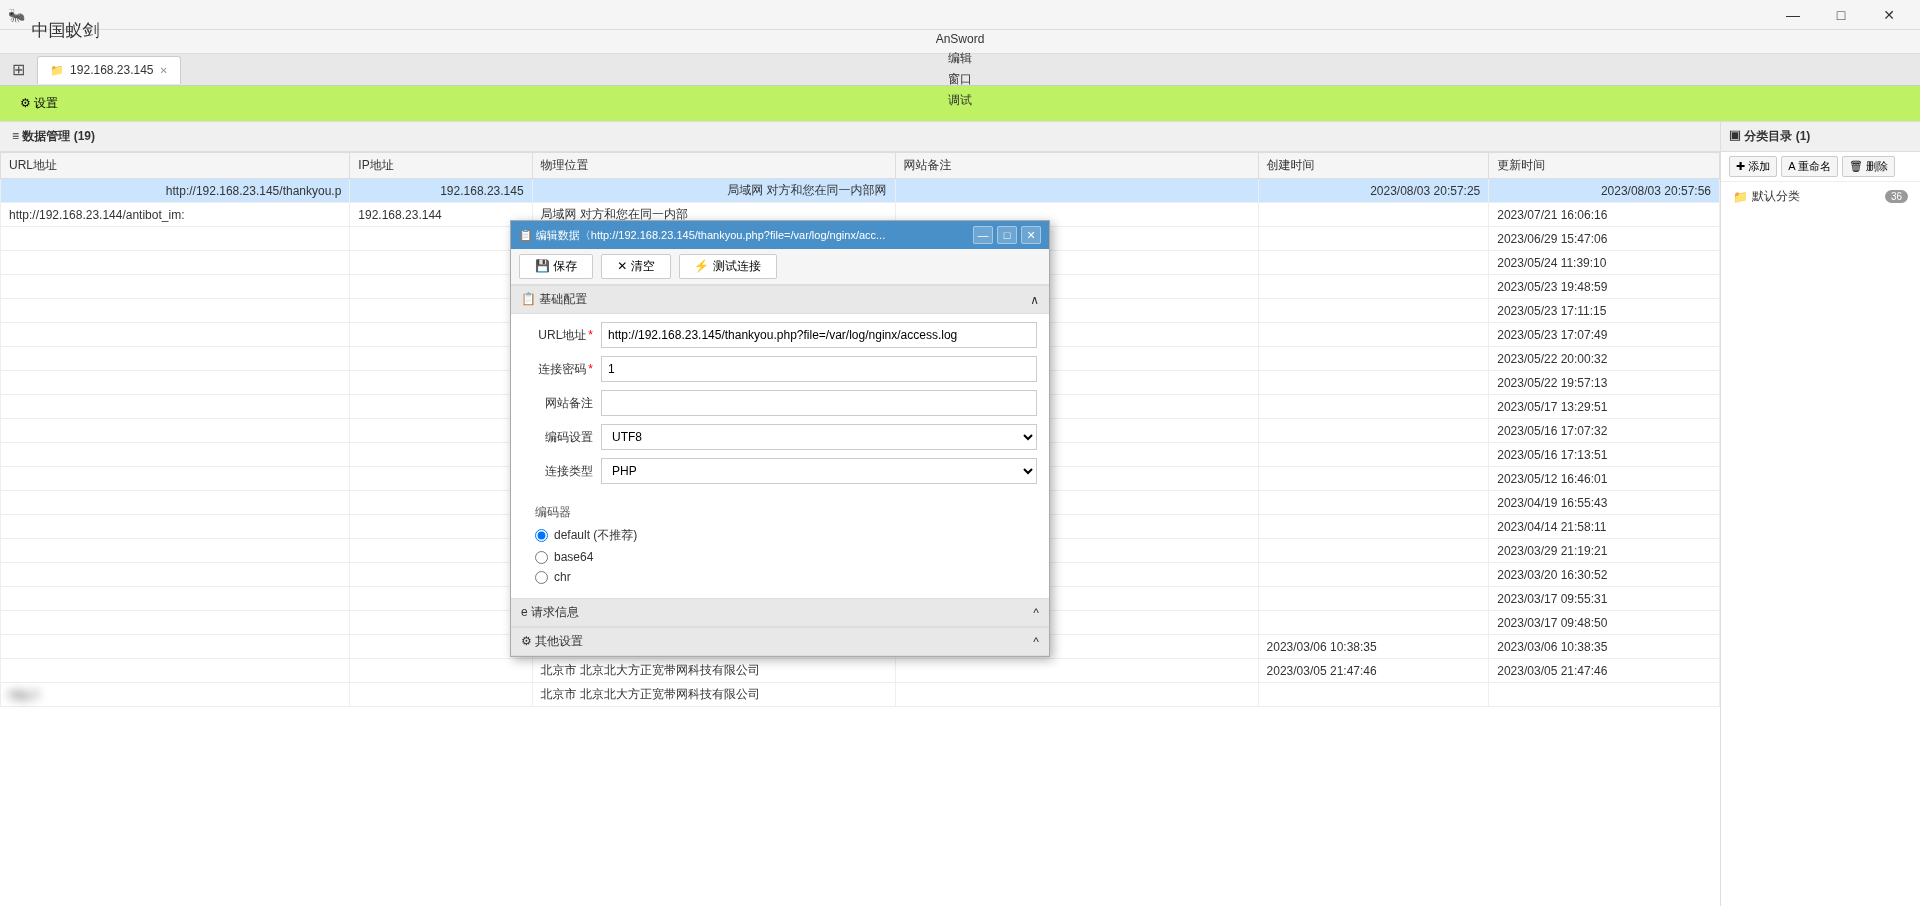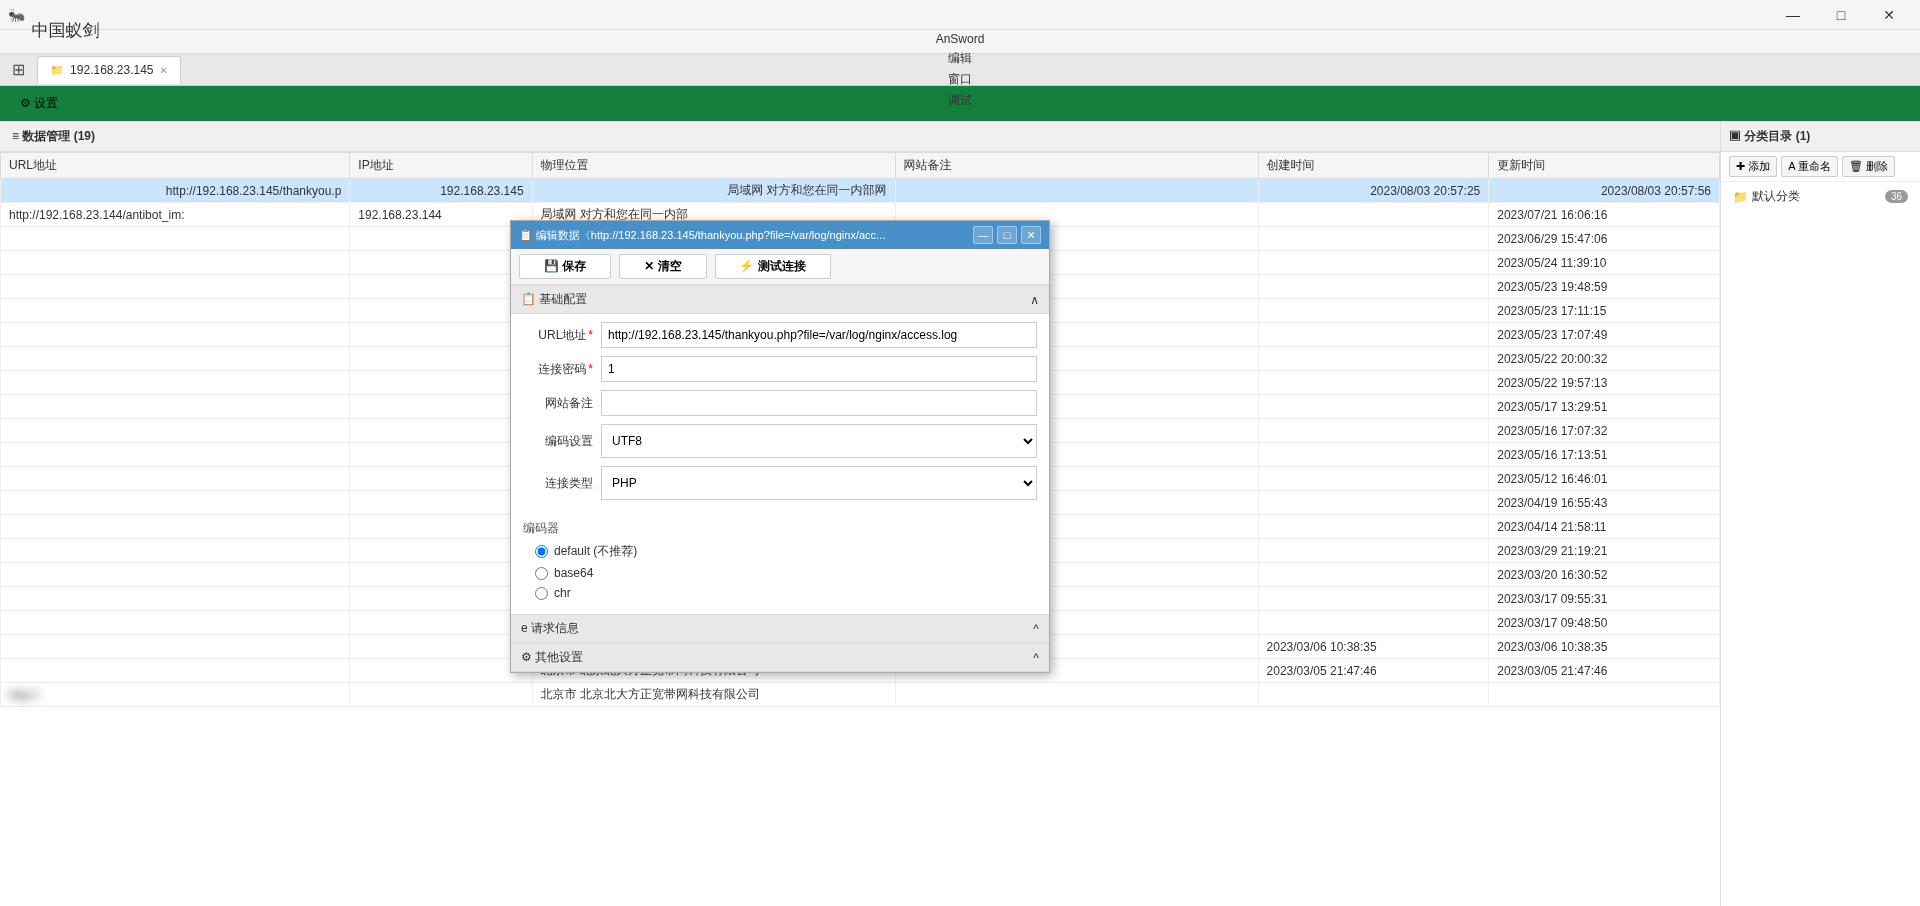--- a/index.html
+++ b/index.html
@@ -71,21 +71,21 @@
       gap: 6px;
       margin-left: 4px;
       border-radius: 3px 3px 0 0;
       height: 28px;
     }
     .tab .tab-icon { font-size: 11px; color: #4a90d9; }
     .tab .close-tab { font-size: 10px; color: #999; cursor: pointer; }
 
     
     .toolbar-area {
-      background: #15803d;
+      background: #bef264;
       border-bottom: 1px solid #ddd;
       height: 36px;
       display: flex;
       align-items: center;
       padding: 0 12px;
     }
     .settings-btn {
       display: flex;
       align-items: center;
       gap: 4px;
@@ -243,30 +243,29 @@
 
     .modal-toolbar {
       background: #f5f5f5;
       border-bottom: 1px solid #ddd;
       padding: 5px 8px;
       display: flex;
       align-items: center;
       gap: 8px;
     }
     .modal-tool-btn {
-      padding: 3px 24px;
+      padding: 3px 15px;
       font-size: 12px;
       border: 1px solid #ccc;
       background: white;
       cursor: pointer;
       border-radius: 2px;
       display: flex;
       align-items: center;
       gap: 4px;
-      font-weight: bold;
     }
 
     .modal-body {
       padding: 0;
       overflow-y: auto;
       max-height: 440px;
     }
     .section-header {
       background: #e8e8e8;
       border-top: 1px solid #ddd;
@@ -297,30 +296,30 @@
     .form-input {
       flex: 1;
       height: 26px;
       border: 1px solid #ccc;
       padding: 2px 6px;
       font-size: 12px;
       outline: none;
     }
     .form-select {
       flex: 1;
-      height: 34px;
+      height: 26px;
       border: 1px solid #ccc;
       padding: 2px 6px;
       font-size: 12px;
       background: white;
       outline: none;
     }
 
     .encoder-section { padding: 4px 12px 8px 12px; }
-    .encoder-label { font-size: 12px; margin-bottom: 6px; color: #555; }
+    .encoder-label { font-size: 12px; margin-bottom: 6px; color: #555; margin-left: 12px; }
     .radio-row {
       display: flex;
       align-items: center;
       gap: 6px;
       margin-bottom: 6px;
       padding-left: 12px;
     }
     .radio-row input[type=radio] { cursor: pointer; }
     .radio-row label { font-size: 12px; cursor: pointer; }
   </style>

